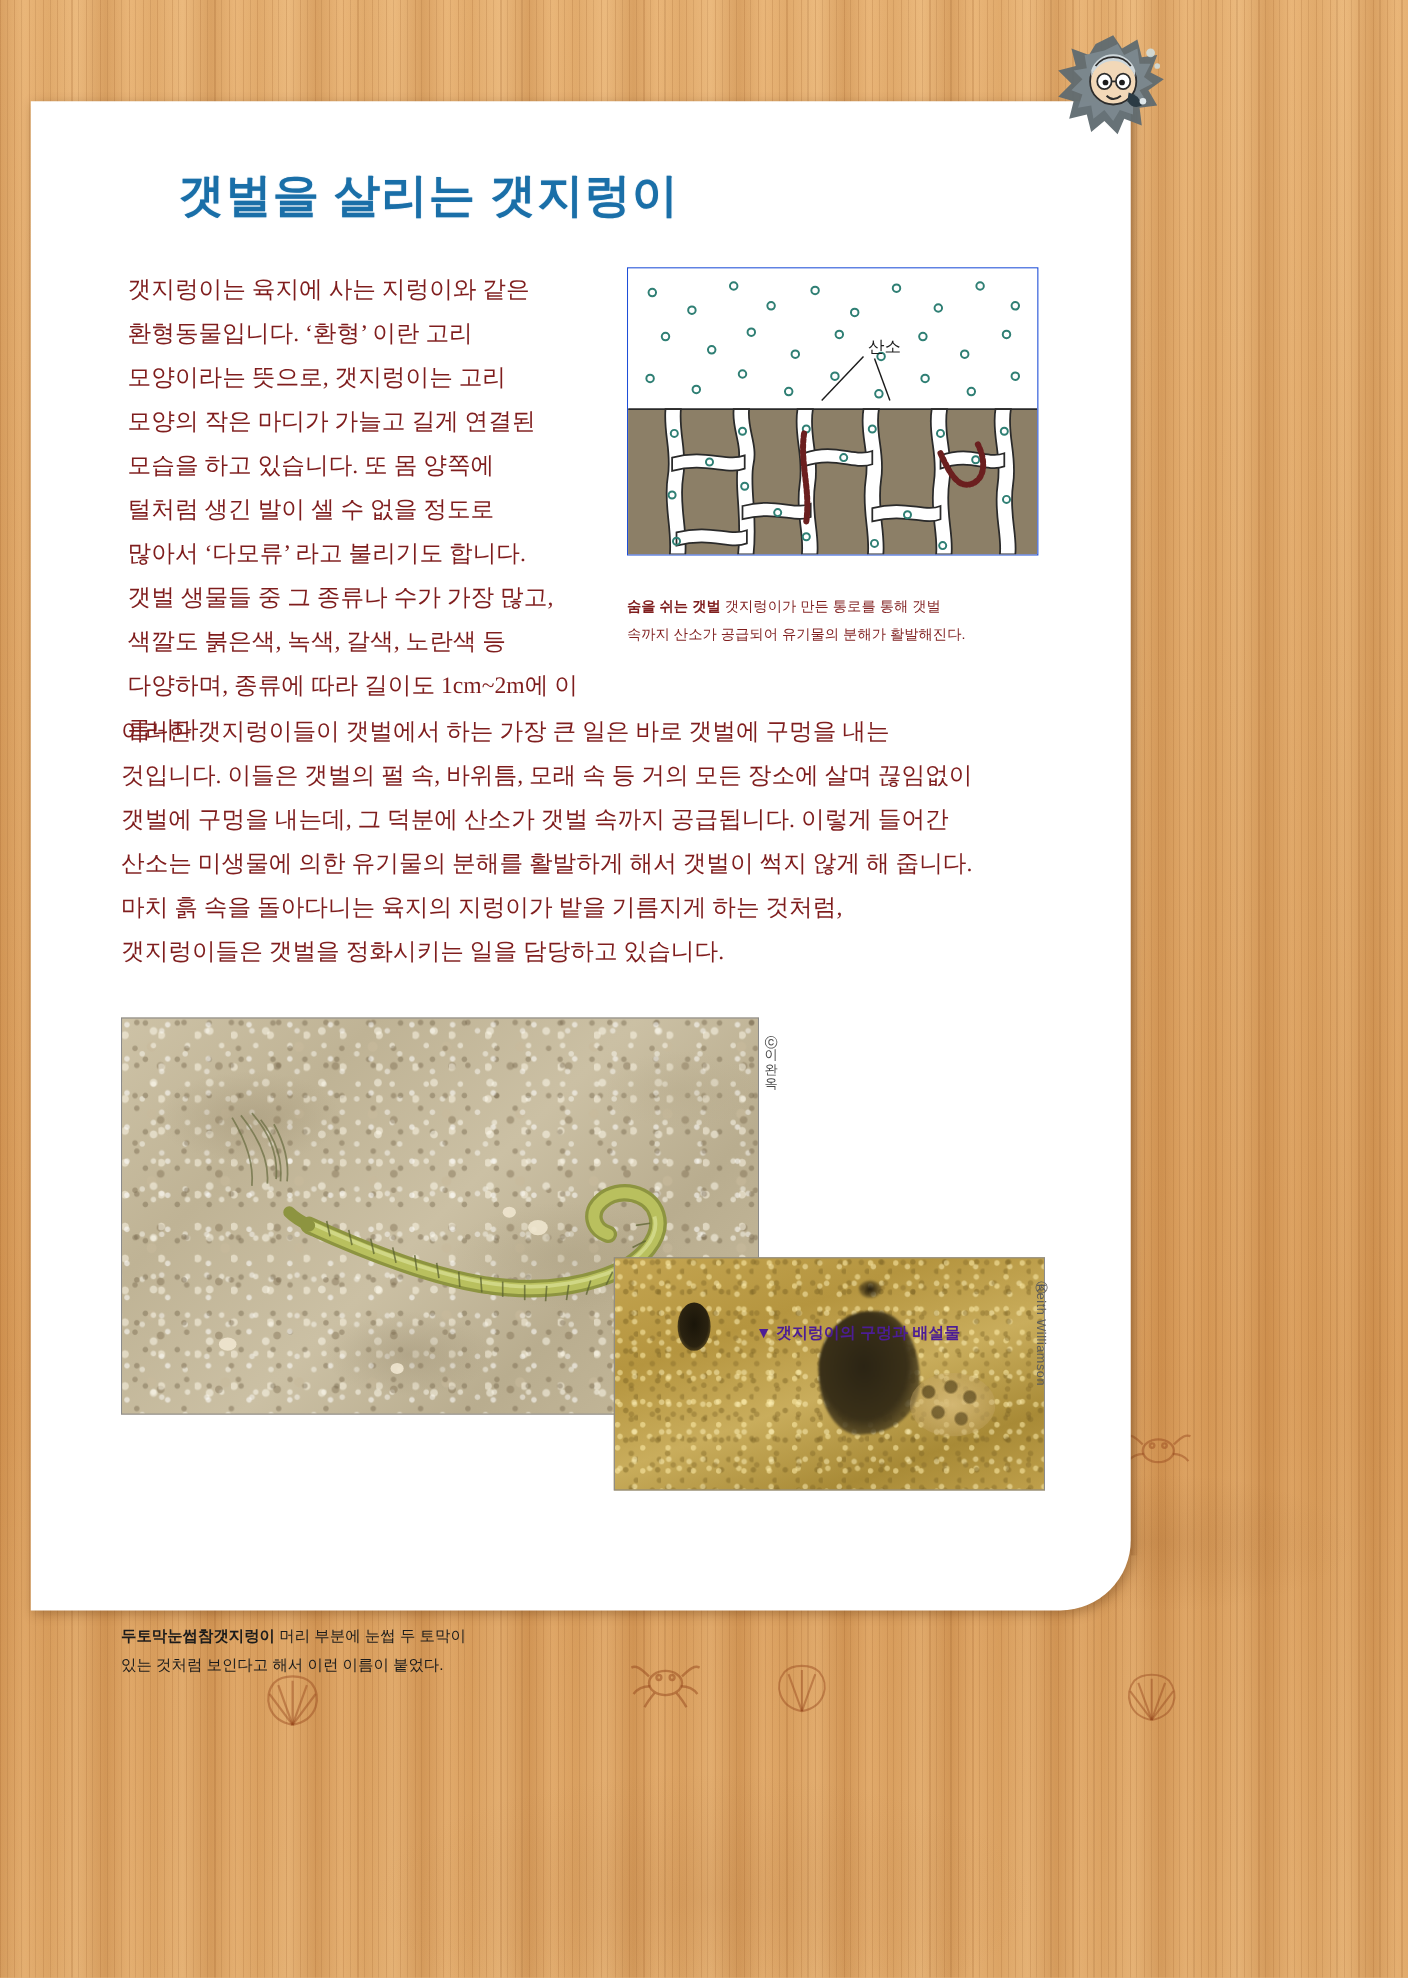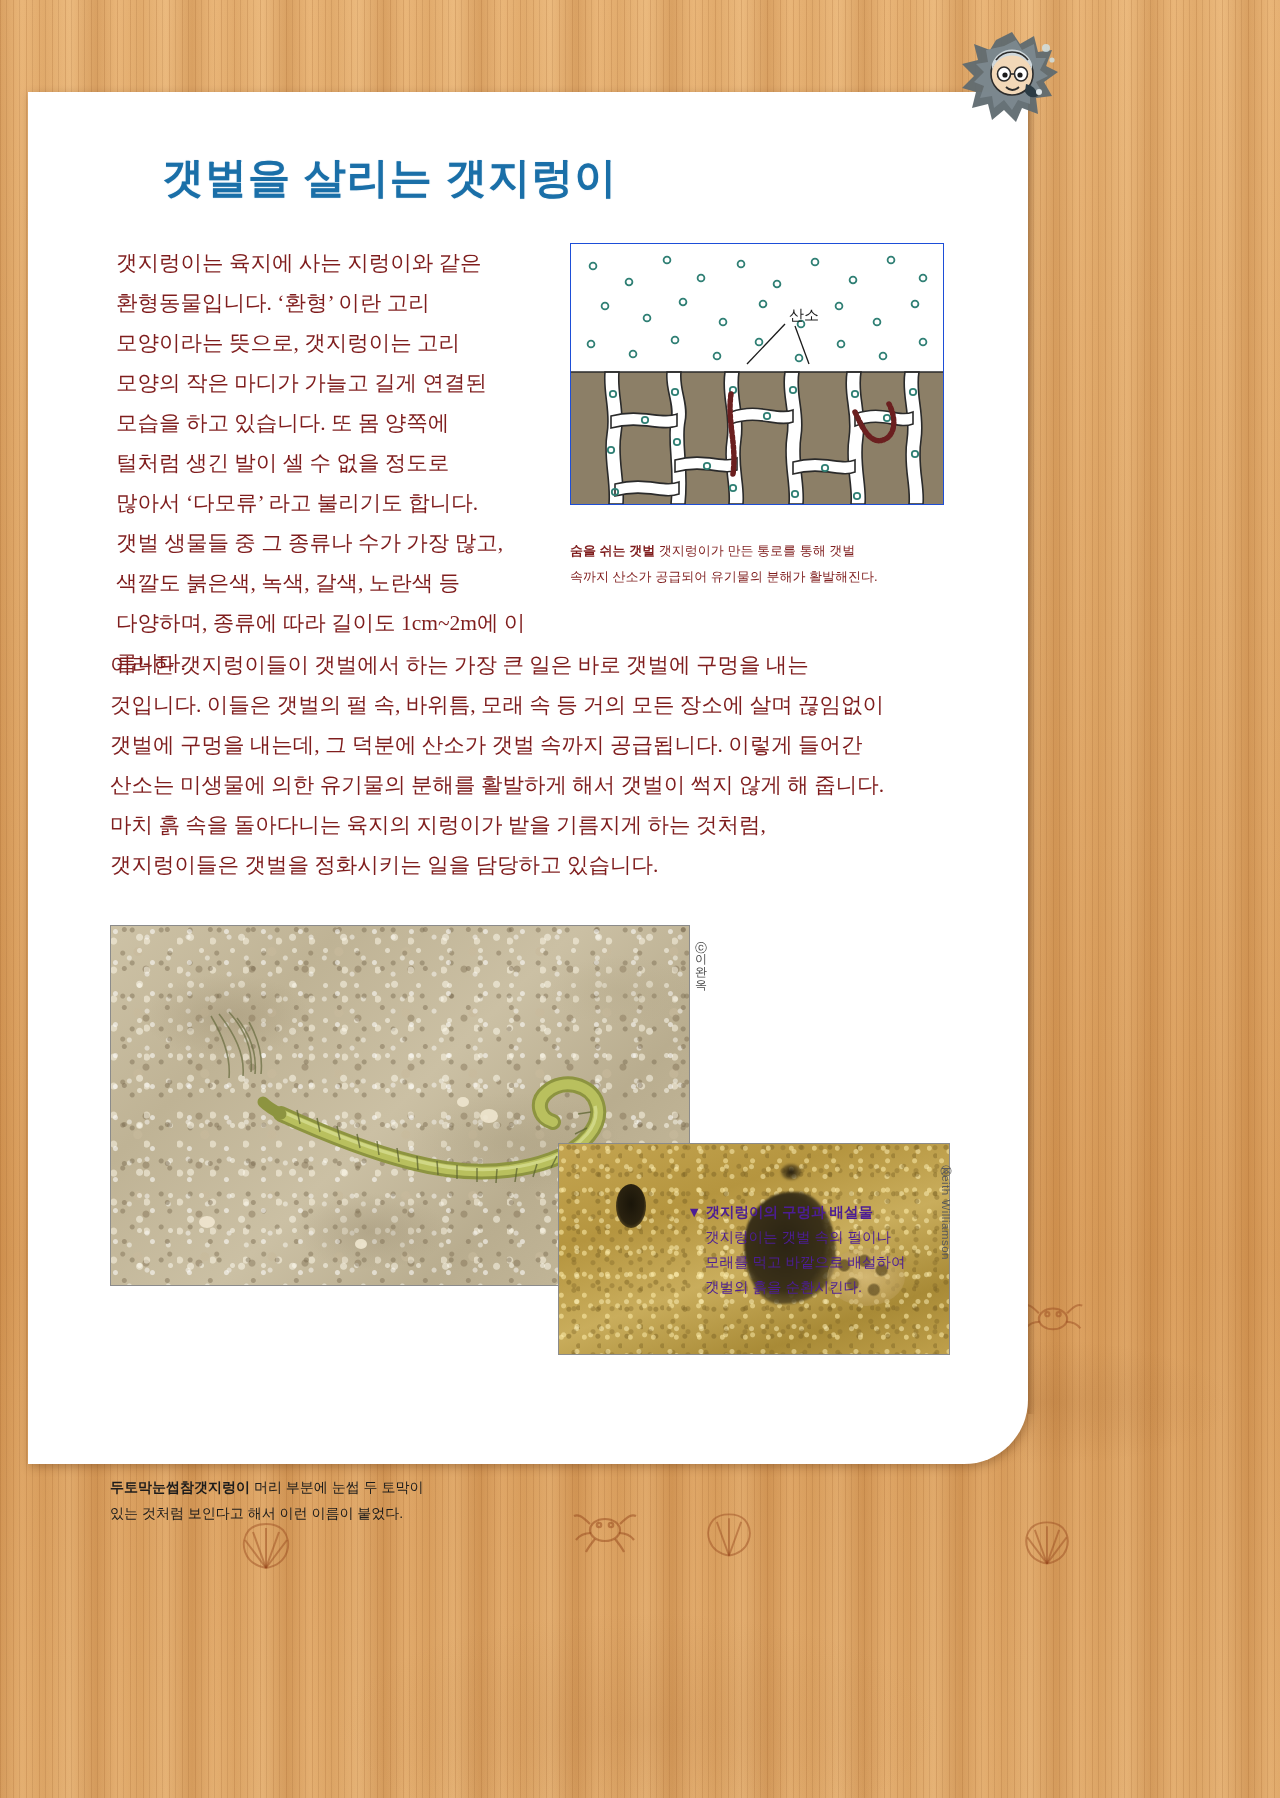--- a/index.html
+++ b/index.html
@@ -572,16 +572,13 @@
   <div class="hole-2"></div>
   <div class="cast"></div>
 </div>
 <div id="credit-keith">ⓒKeith Williamson</div>
 
 <div id="burrow-caption">
   <div class="head">
     <span>▼</span>
     <span>갯지렁이의 구멍과 배설물</span>
   </div>
-  <div class="body-lines">갯지렁이는 갯벌 속의 펄이나
-모래를 먹고 바깥으로 배설하여
-갯벌의 흙을 순환시킨다.</div>
 </div>
 
 </body></html>

